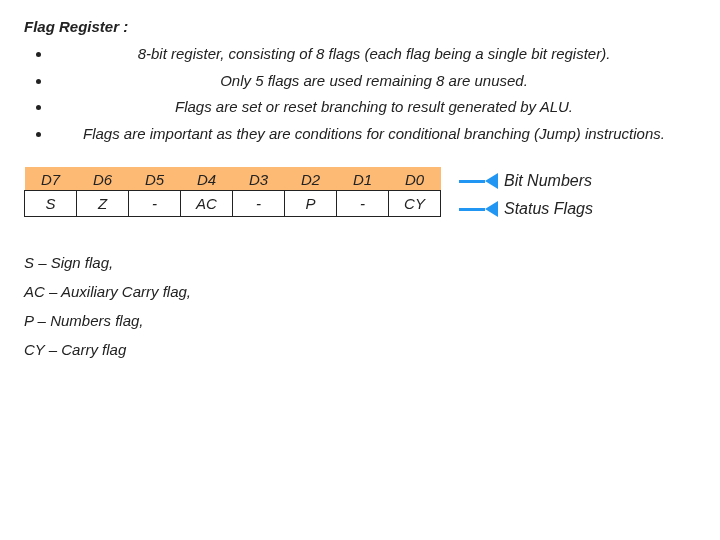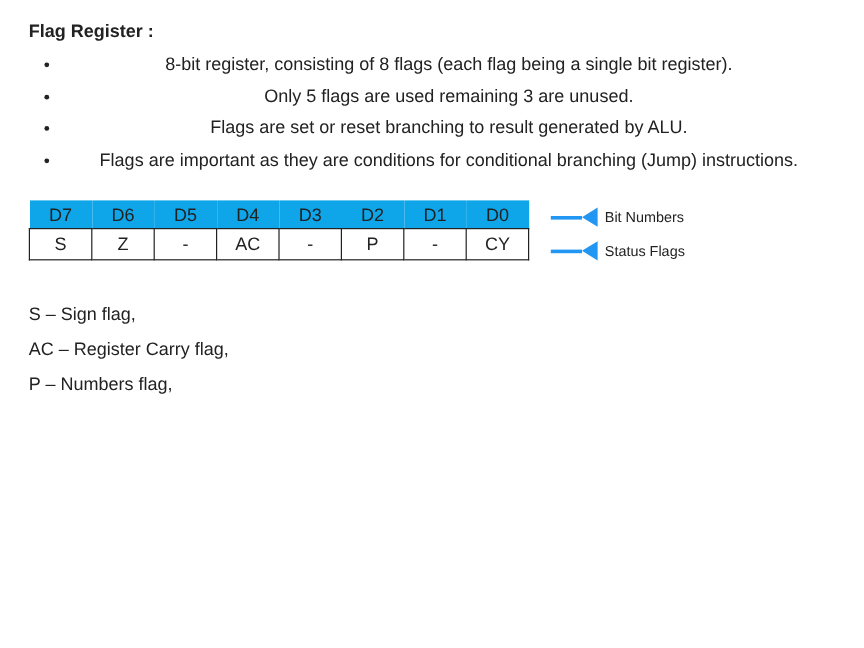--- a/index.html
+++ b/index.html
@@ -1,15 +1,15 @@
 <!DOCTYPE html>
 <html><head>
   <meta charset="utf-8">
   <style>
-    * { margin: 0; padding: 0; box-sizing: border-box; }
+    * { margin: 0; padding: 0; box-sizing: border-box; font-style: italic; }
     body {
       width: 720px;
       height: 540px;
       background: #fff;
       font-family: Arial, sans-serif;
       font-size: 15px;
       color: #222;
       padding: 18px 24px;
     }
 
@@ -52,21 +52,21 @@
     .register-table th, .register-table td {
       border: 1px solid #222;
       width: 52px;
       text-align: center;
       padding: 4px 6px;
       font-size: 15px;
     }
 
     .register-table th {
       border: none;
-      background: #0ea5e9;
+      background: #fdba74;
       font-weight: normal;
       font-size: 15px;
       padding-bottom: 2px;
     }
 
     .register-table td {
       background: #fff;
     }
 
     .flag-legend {
@@ -82,21 +82,21 @@
     .annotations-block {
       display: flex;
       flex-direction: column;
       justify-content: space-around;
       padding-top: 0px;
     }
 
     .ann-row {
       display: flex;
       align-items: center;
-      font-size: 12px;
+      font-size: 16px;
       white-space: nowrap;
       height: 28px;
     }
 
     .ann-row .arr {
       display: inline-flex;
       align-items: center;
       margin-right: 6px;
     }
     .ann-row .arr .line {
@@ -113,21 +113,21 @@
       border-right: 13px solid #2196F3;
     }
   </style>
 </head>
 <body>
 
 <div class="title">Flag Register :</div>
 
 <ul class="bullet-list">
   <li>8-bit register, consisting of 8 flags (each flag being a single bit register).</li>
-  <li>Only 5 flags are used remaining 3 are unused.</li>
+  <li>Only 5 flags are used remaining 8 are unused.</li>
   <li>Flags are set or reset branching to result generated by ALU.</li>
   <li>Flags are important as they are conditions for conditional branching (Jump) instructions.</li>
 </ul>
 
 <div class="register-section">
   <div class="register-table-wrapper">
     <table class="register-table">
       <thead>
         <tr>
           <th>D7</th>
@@ -170,15 +170,16 @@
           <span class="head"></span>
         </span>
         <span>Status Flags</span>
       </div>
     </div>
   </div>
 </div>
 
 <div class="flag-legend">
   <div>S – Sign flag,</div>
-  <div>AC – Register Carry flag,</div>
+  <div>AC – Auxiliary Carry flag,</div>
   <div>P – Numbers flag,</div>
+  <div>CY – Carry flag</div>
 </div>
 
 </body></html>

